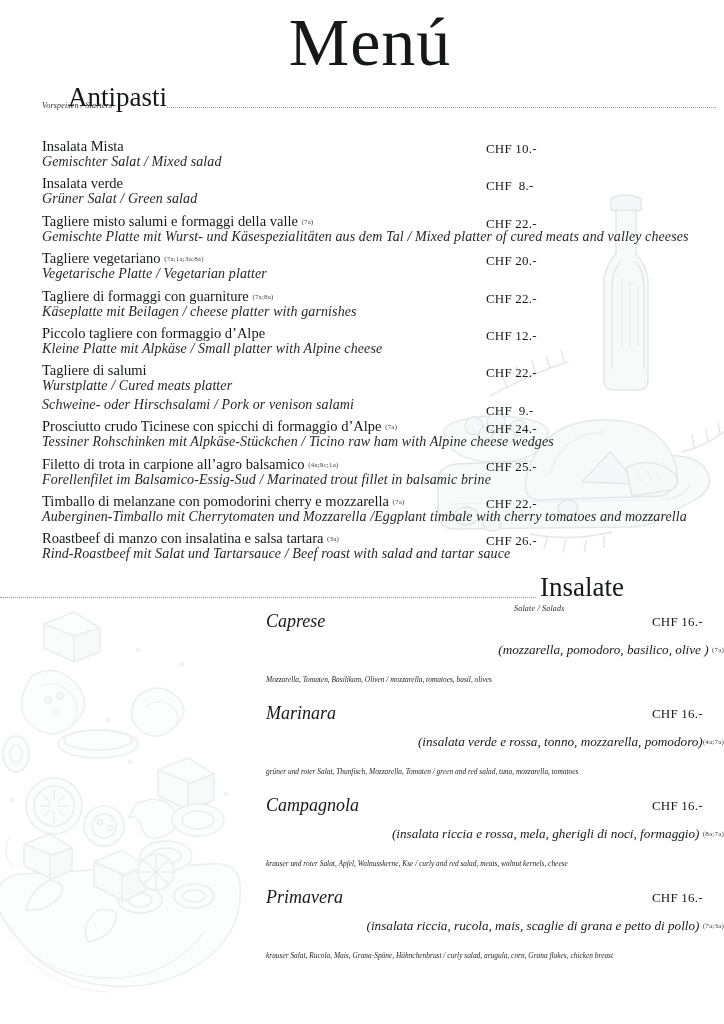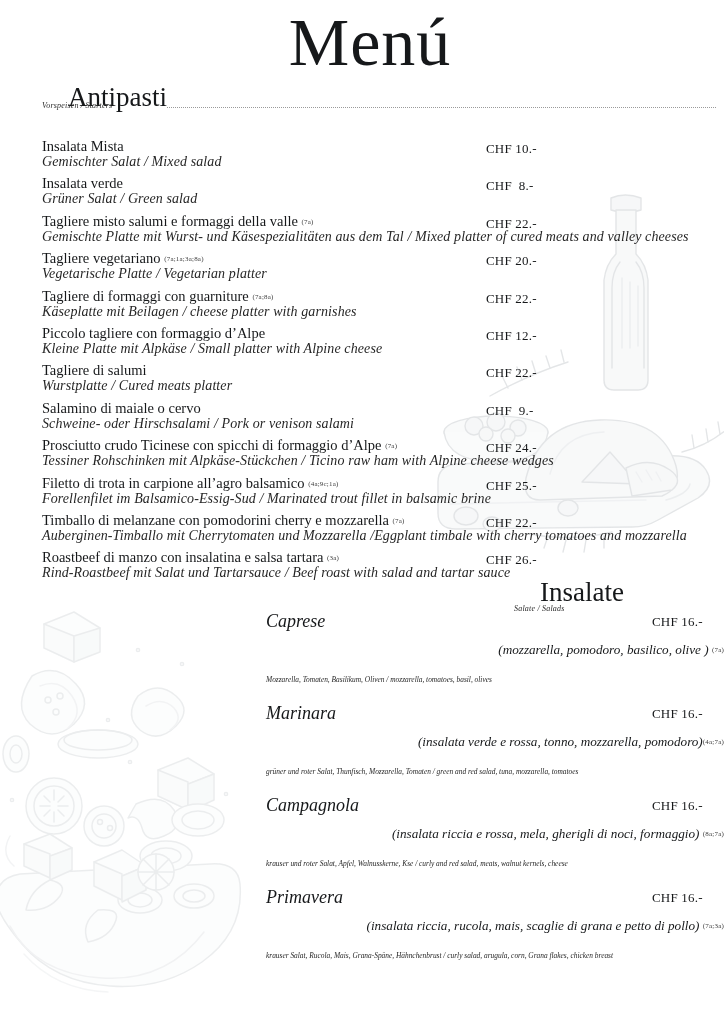--- a/index.html
+++ b/index.html
@@ -59,21 +59,21 @@
 
   
   .section-head {
     position: absolute;
     z-index: 3;
     width: 724px;
     left: 0;
     display: flex;
     align-items: flex-end;
   }
-  .section-head.right { flex-direction: column; text-align: right; }
+  .section-head.right { flex-direction: row; text-align: right; }
   .sec-name {
     font-size: 27px;
     line-height: 30px;
     font-weight: 400;
     white-space: nowrap;
     flex: 0 0 auto;
   }
   .sec-rule {
     flex: 1 1 auto;
     border-bottom: 1px dotted #9a9a9a;
@@ -353,21 +353,20 @@
       <div class="ap-price">CHF 12.-</div>
     </div>
 
     <div class="ap-row">
       <div class="ap-name"><span>Tagliere di salumi</span> <span class="ap-alg"></span></div>
       <div class="ap-desc">Wurstplatte / Cured meats platter</div>
       <div class="ap-price">CHF 22.-</div>
     </div>
 
     <div class="ap-row">
-      <div class="ap-name"><span>Salamino di maiale o cervo</span> <span class="ap-alg"></span></div>
       <div class="ap-desc">Schweine- oder Hirschsalami / Pork or venison salami</div>
       <div class="ap-price">CHF  9.-</div>
     </div>
 
     <div class="ap-row">
       <div class="ap-name"><span>Prosciutto crudo Ticinese con spicchi di formaggio d’Alpe</span> <span class="ap-alg">(7a)</span></div>
       <div class="ap-desc">Tessiner Rohschinken mit Alpkäse-Stückchen / Ticino raw ham with Alpine cheese wedges</div>
       <div class="ap-price">CHF 24.-</div>
     </div>
 

